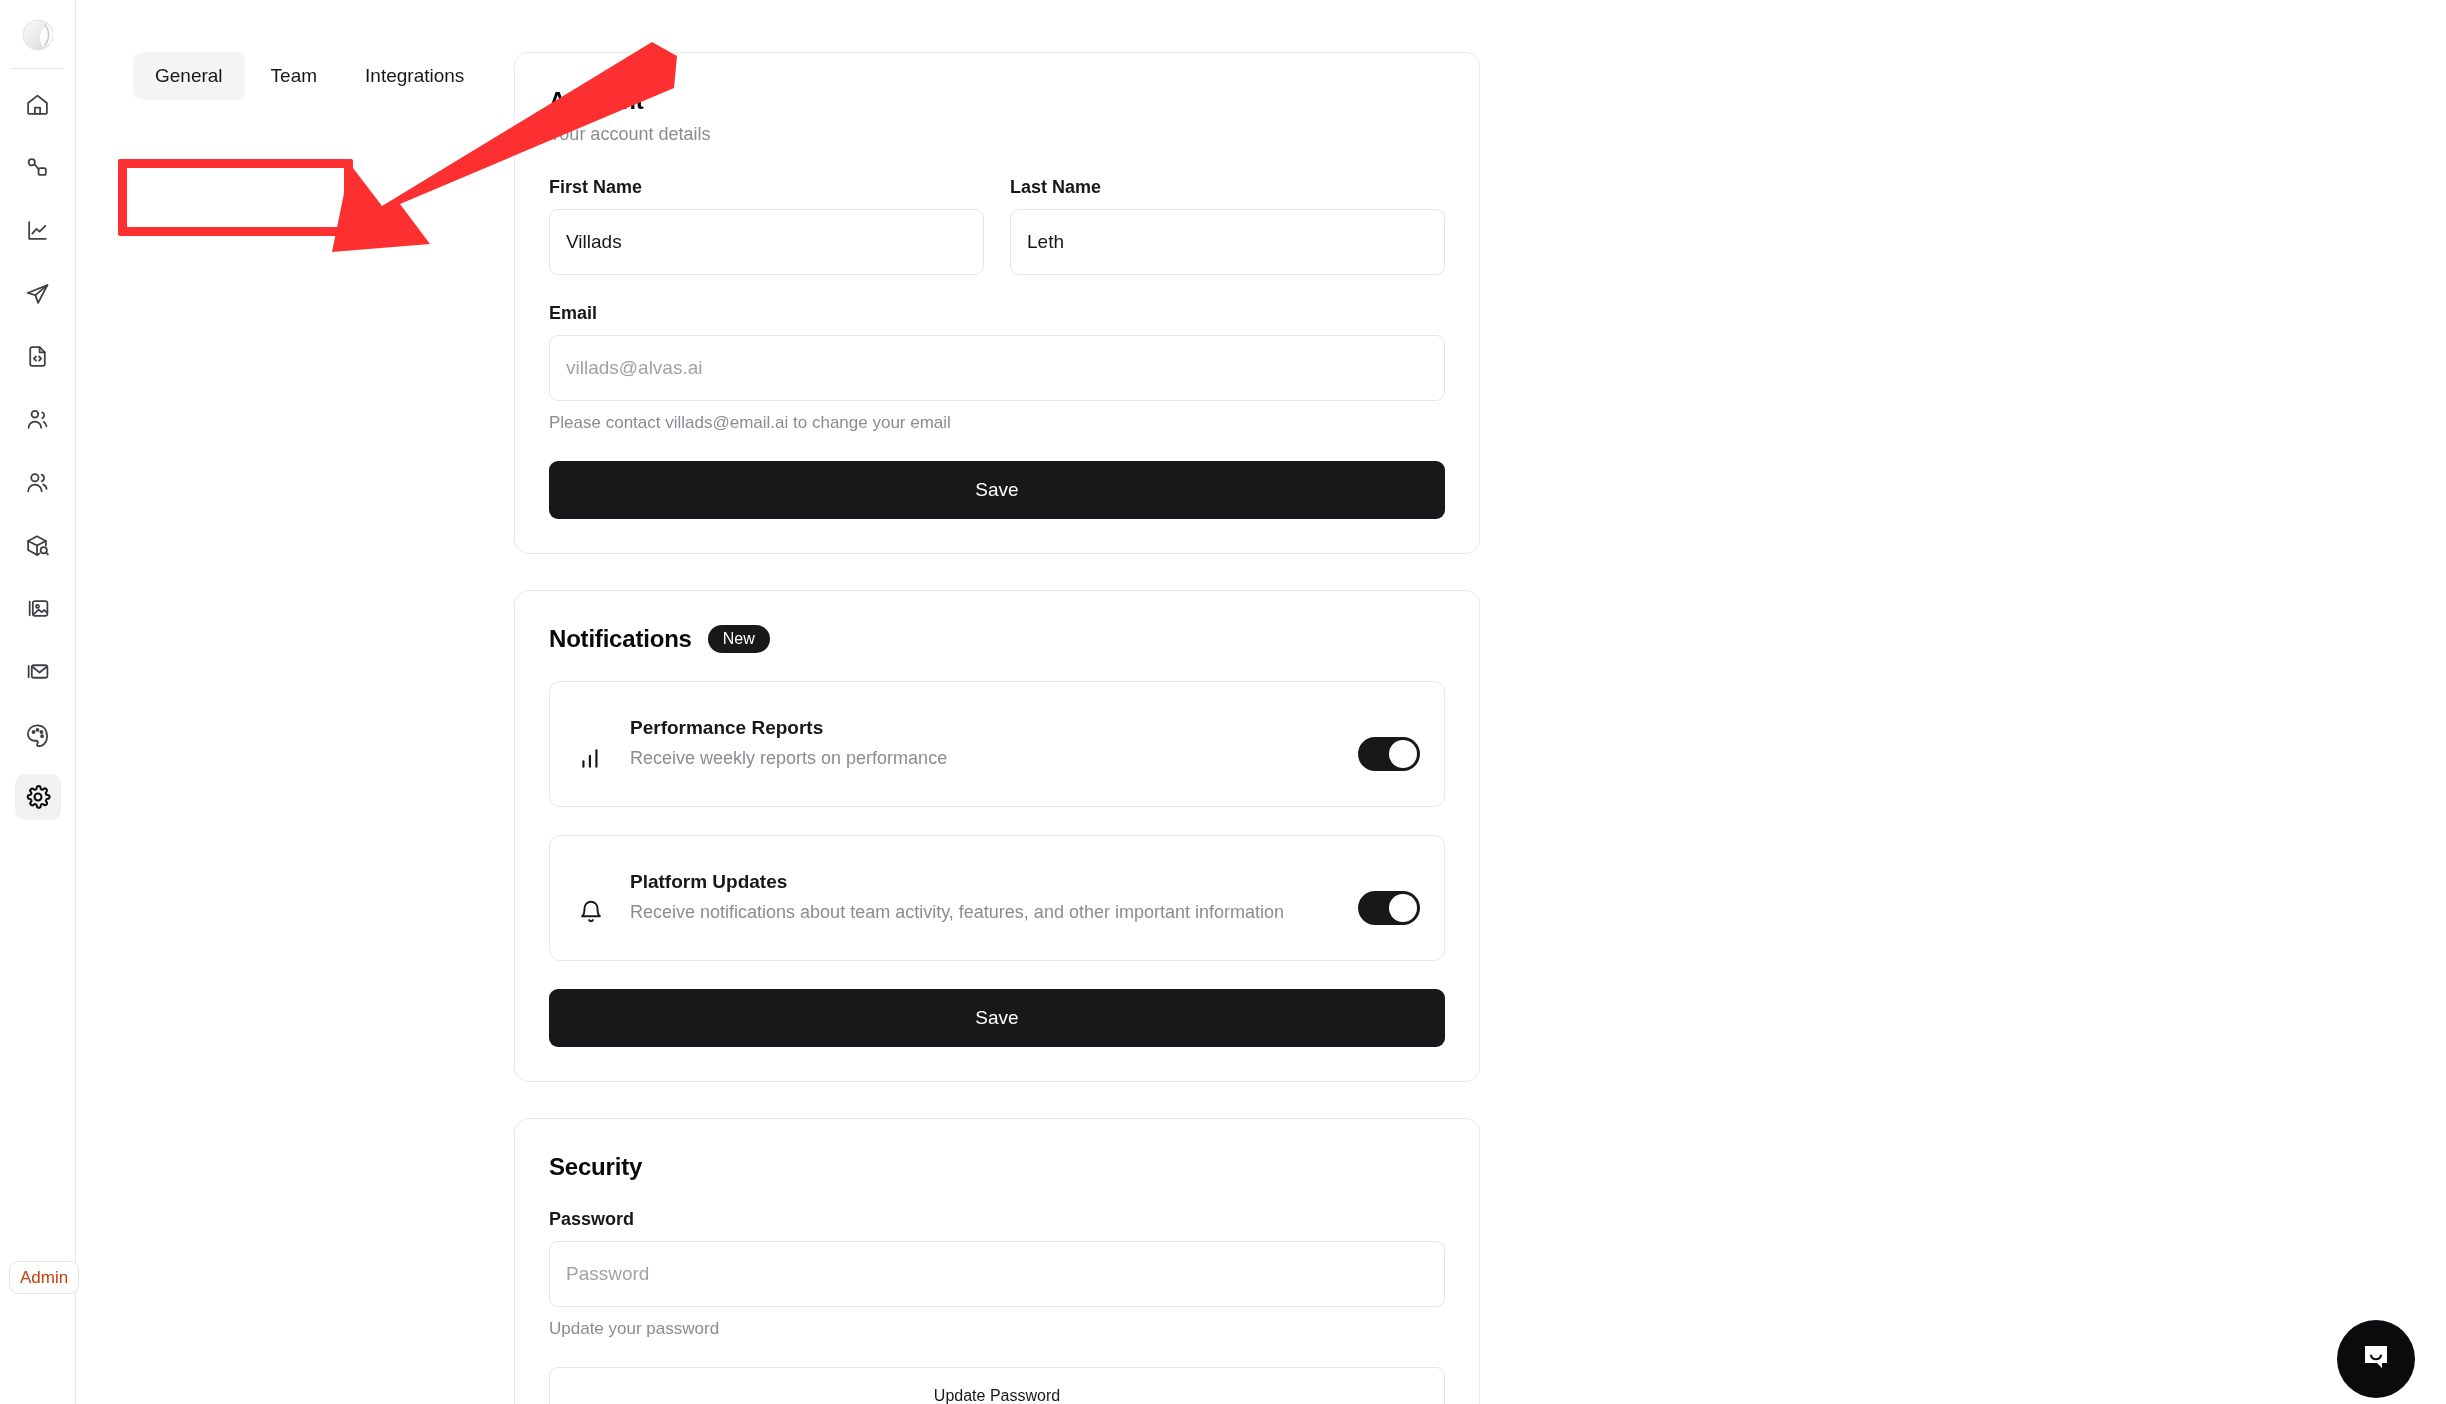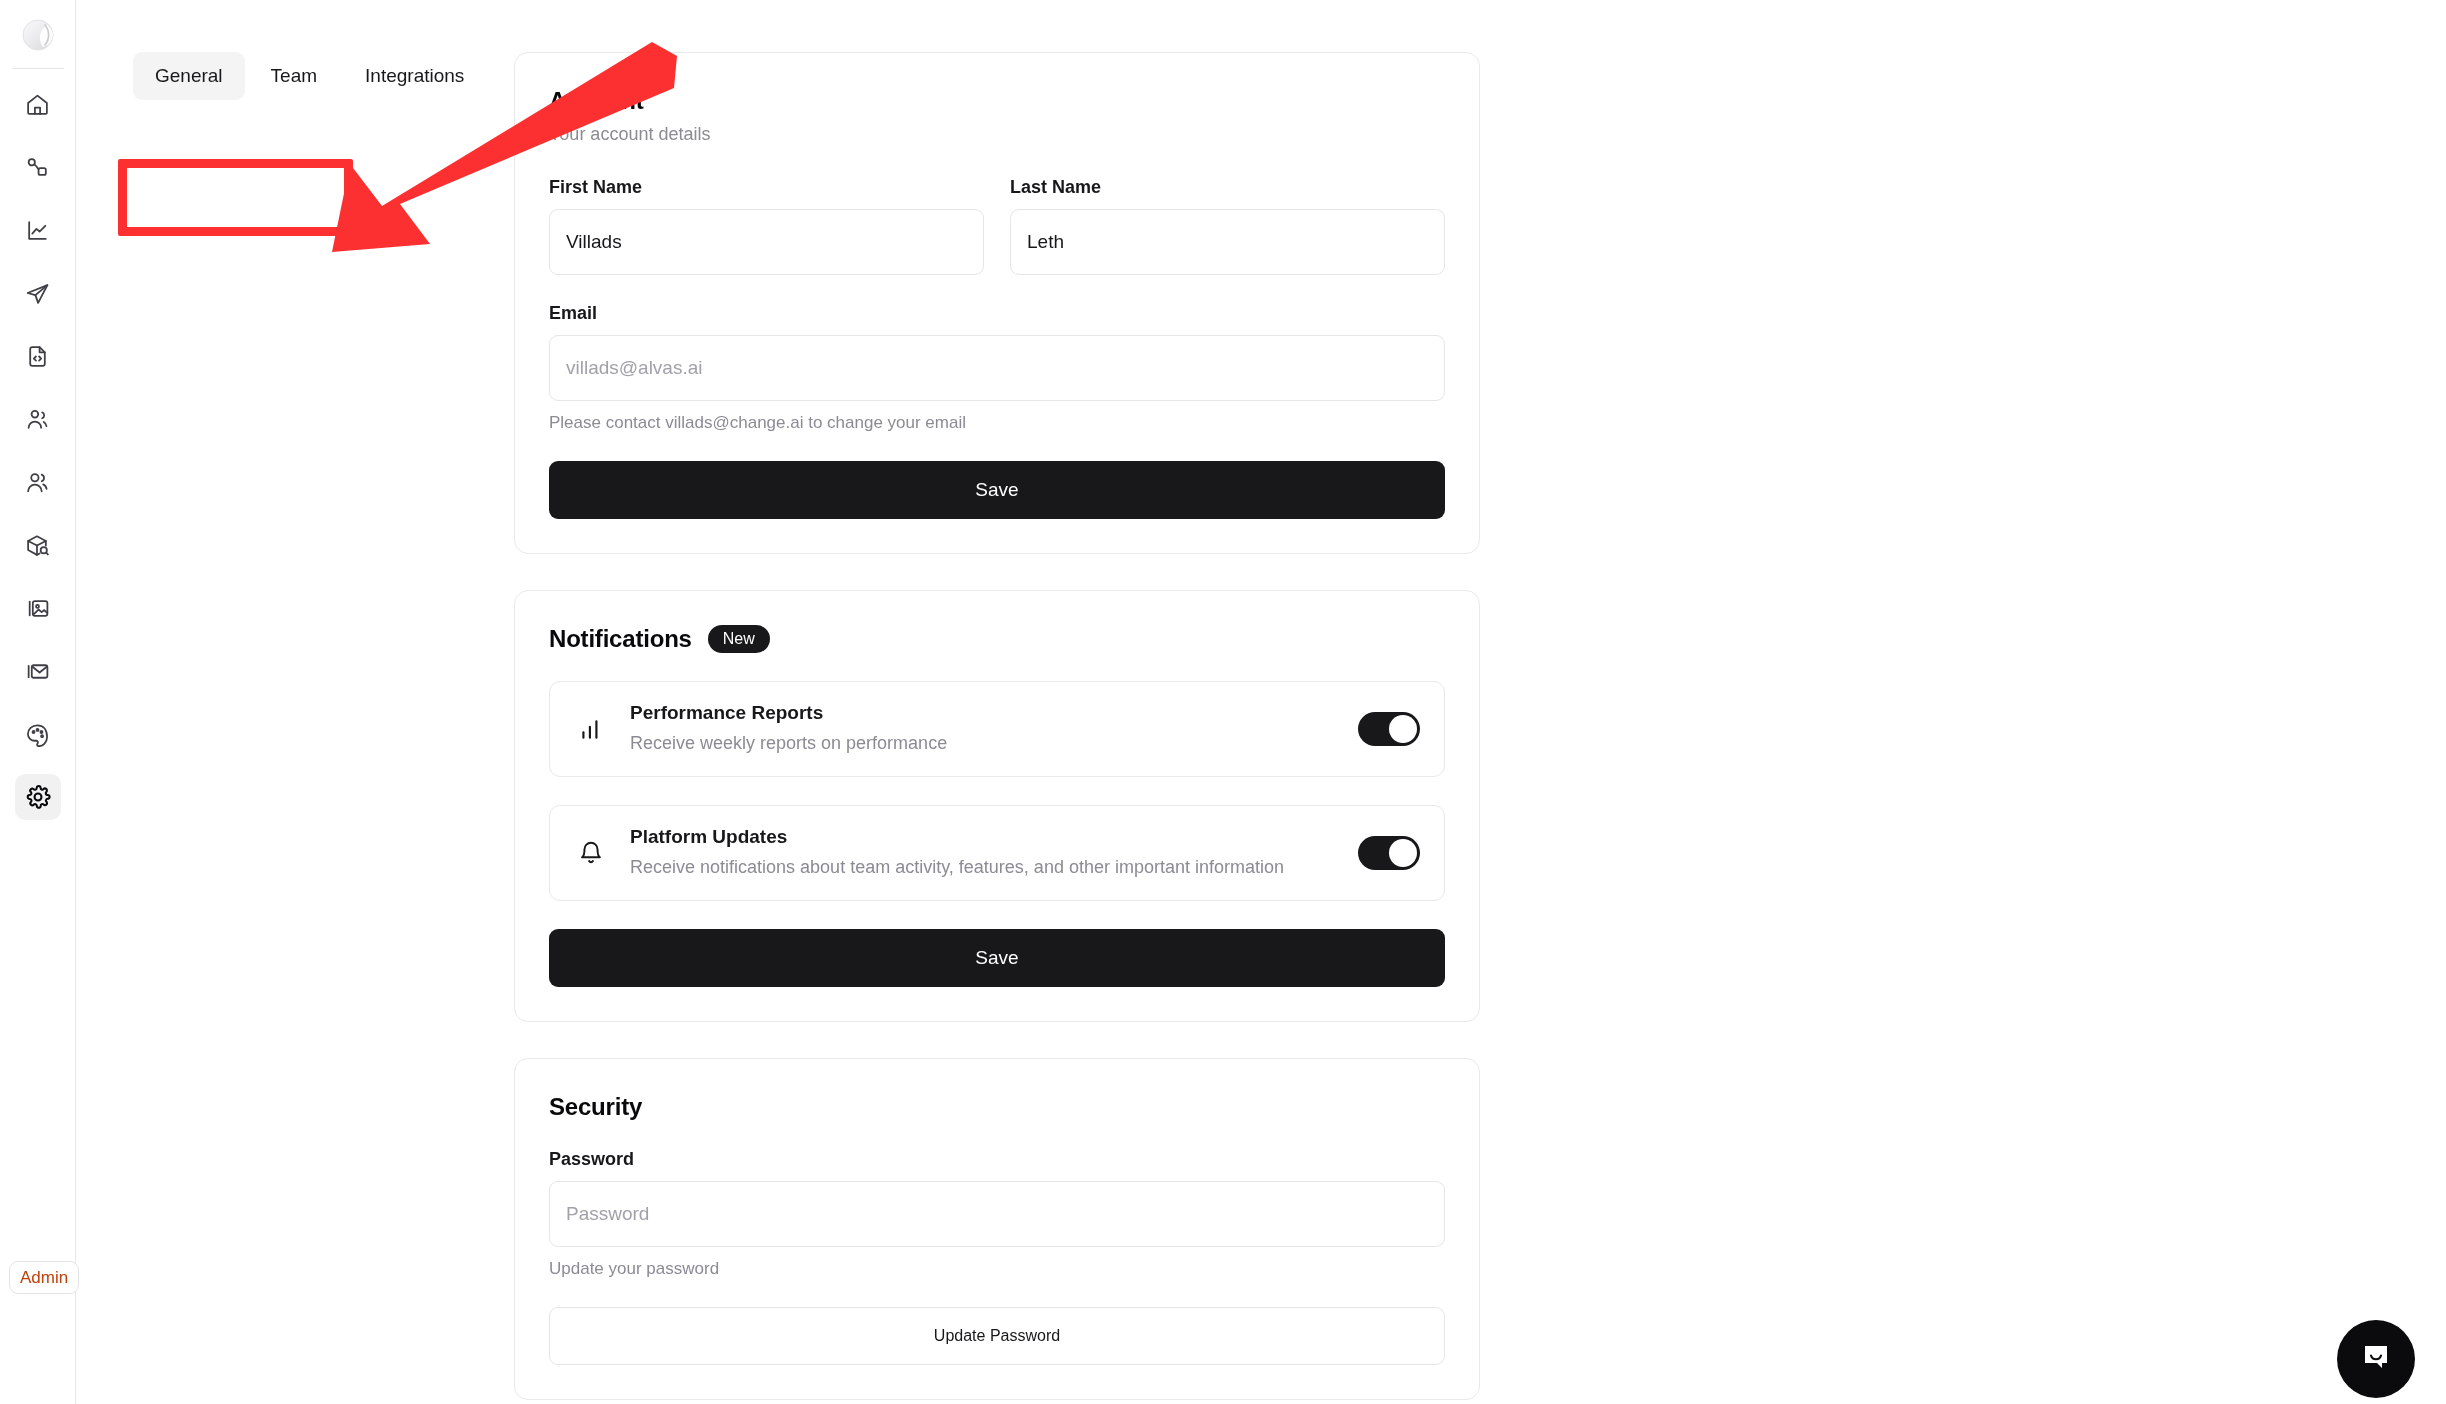--- a/index.html
+++ b/index.html
@@ -97,22 +97,22 @@
 
   
   .title-row { display: flex; align-items: flex-end; gap: 16px; }
   .badge-new {
     background: #18181b; color: #ffffff;
     font-size: 16px; border-radius: 999px;
     padding: 6px 15px; line-height: 1;
   }
   .notif {
     border: 1px solid #e9e9ec; border-radius: 11px;
-    padding: 20px 24px;
-    display: flex; align-items: center; gap: 22px;
+    padding: 35px 24px;
+    display: flex; align-items: flex-end; gap: 22px;
     margin-top: 28px;
   }
   .notif-icon { width: 34px; flex: 0 0 34px; display: flex; align-items: center; justify-content: center; color: #18181b; }
   .notif-text { flex: 1; }
   .notif-title { font-size: 19px; font-weight: 700; color: #18181b; }
   .notif-desc { font-size: 18px; color: #8b8b94; margin-top: 6px; line-height: 1.45; max-width: 690px; }
   .toggle {
     width: 62px; height: 34px; border-radius: 999px;
     background: #18181b; position: relative; flex: 0 0 62px;
   }
@@ -307,21 +307,21 @@
         </div>
         <div class="field">
           <span class="field-label">Last Name</span>
           <input class="input" value="Leth" style="">
         </div>
       </div>
 
       <div class="field-block">
         <span class="field-label">Email</span>
         <input class="input" placeholder="villads@alvas.ai" style="">
-        <div class="help">Please contact villads@change.ai to change your email</div>
+        <div class="help">Please contact villads@email.ai to change your email</div>
       </div>
 
       <div class="btn-primary">
         <span>Save</span>
       </div>
     </div>
 
     <div class="card">
       <div class="title-row">
         <div class="card-title">Notifications</div>

